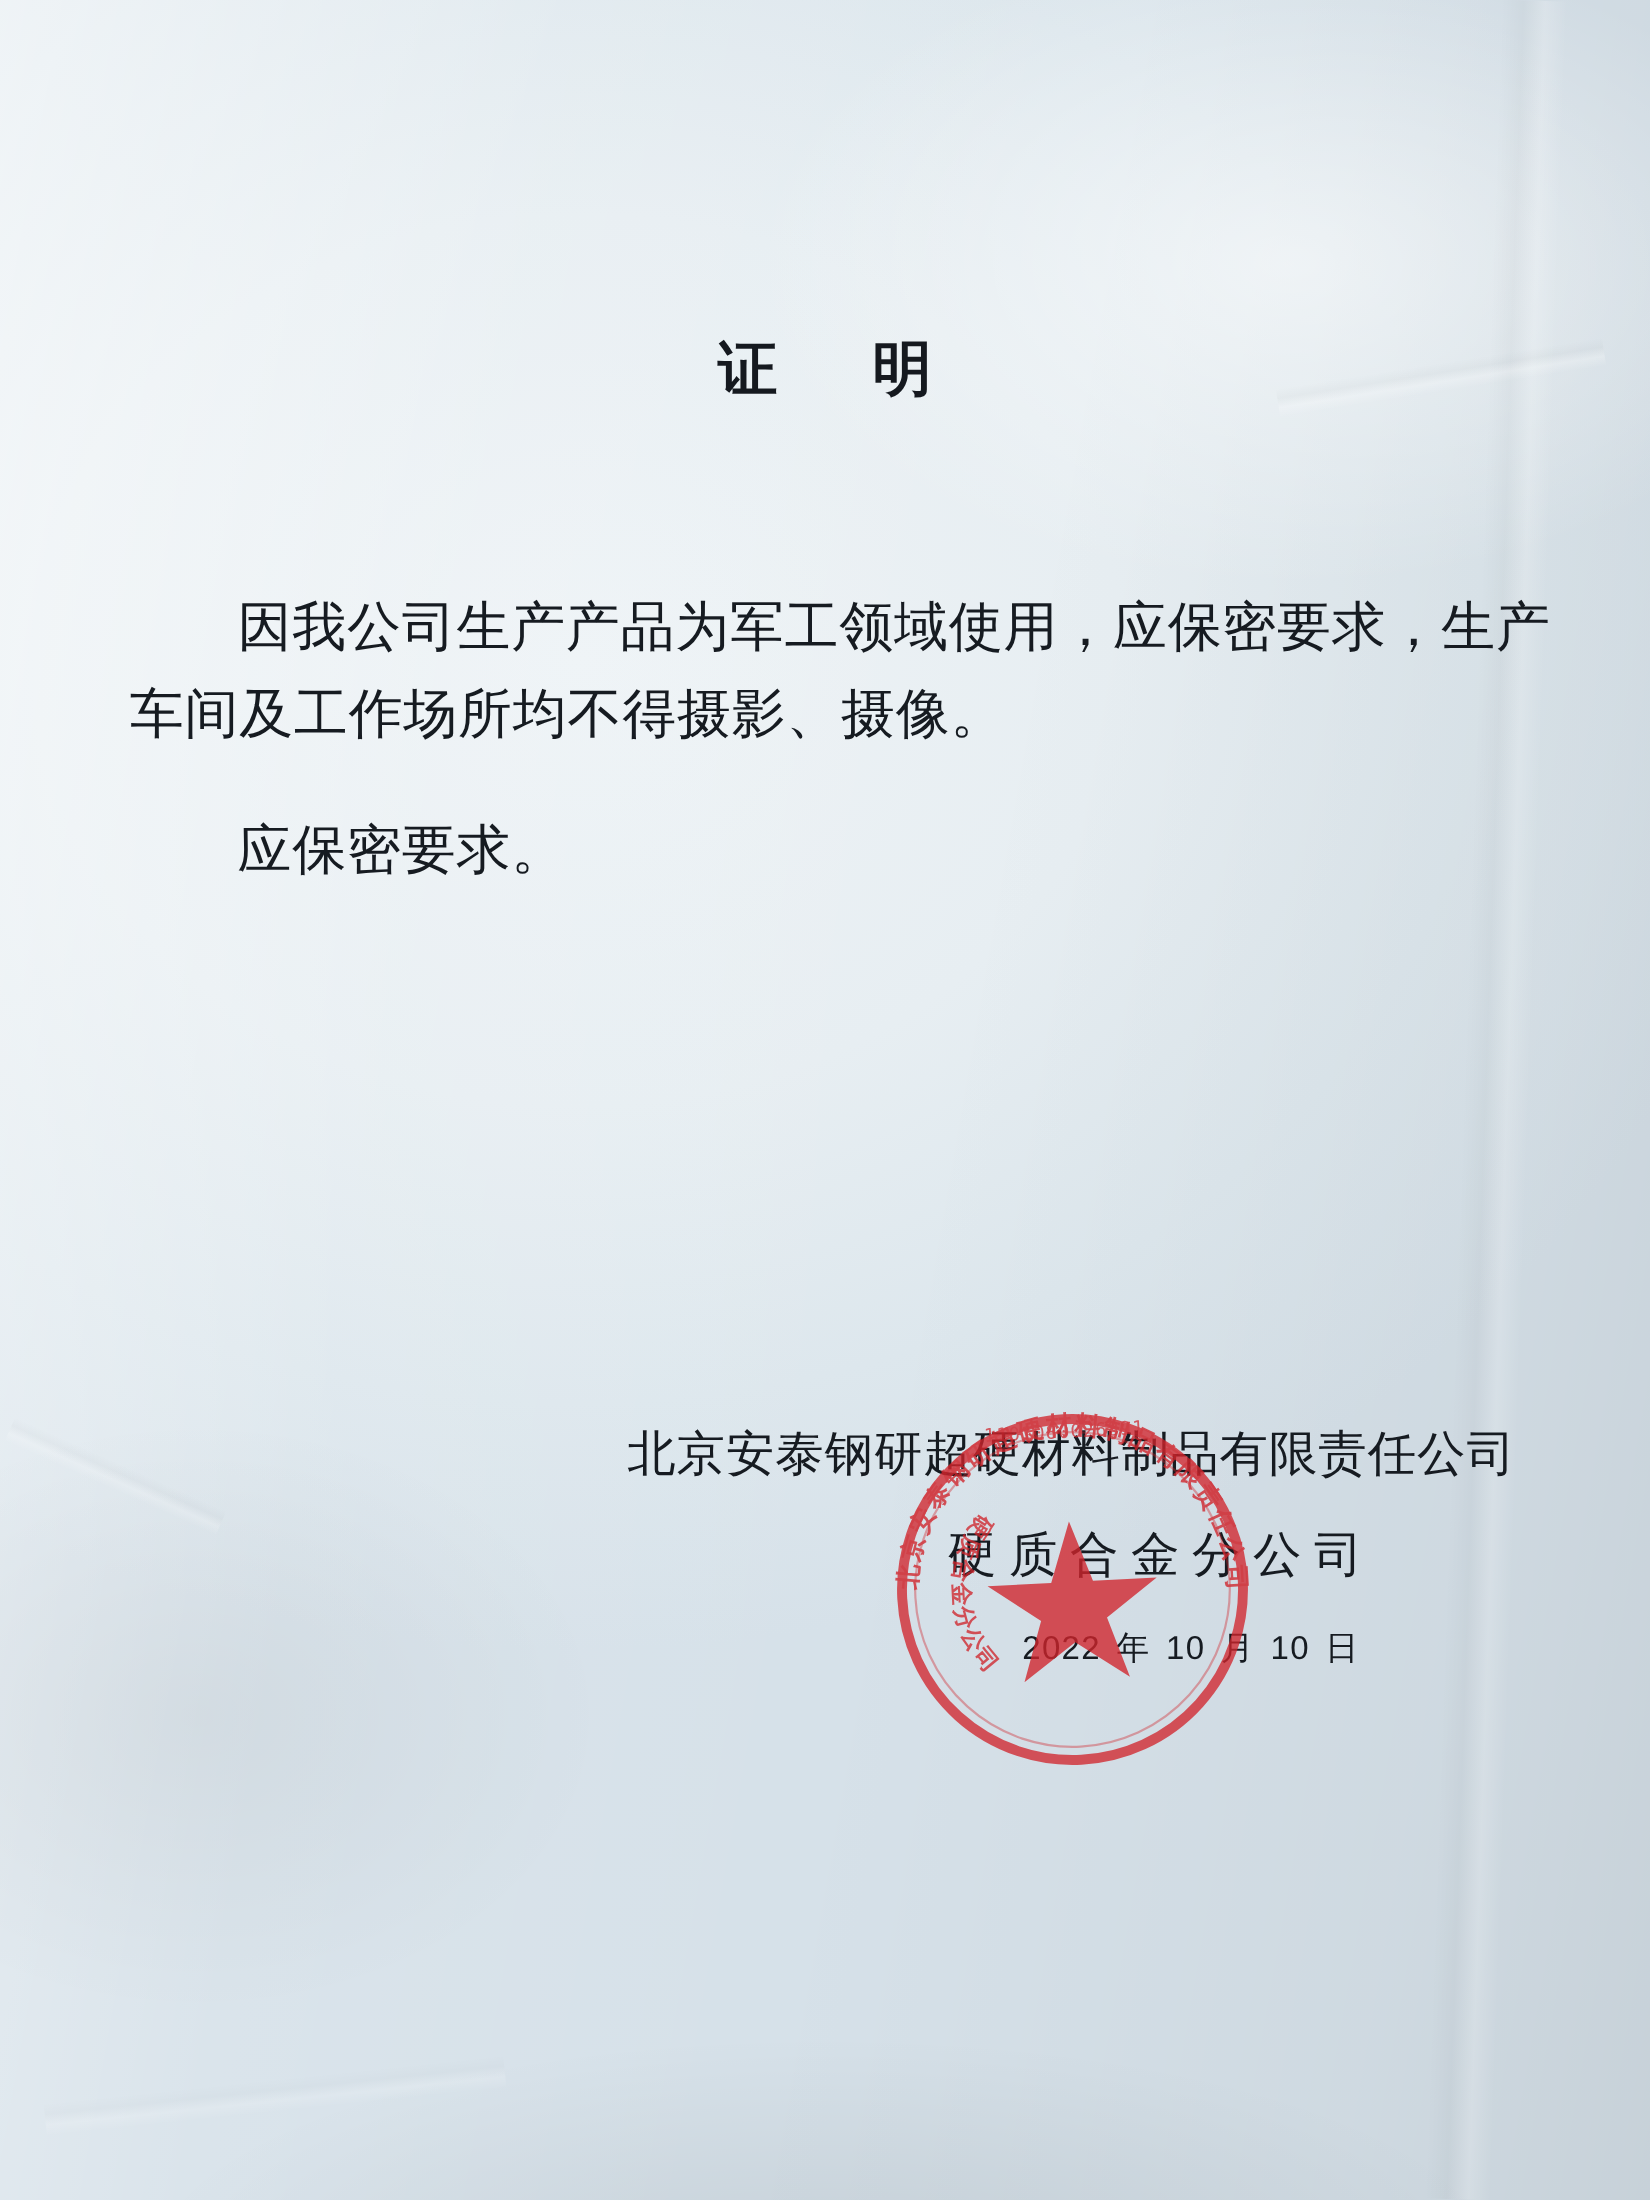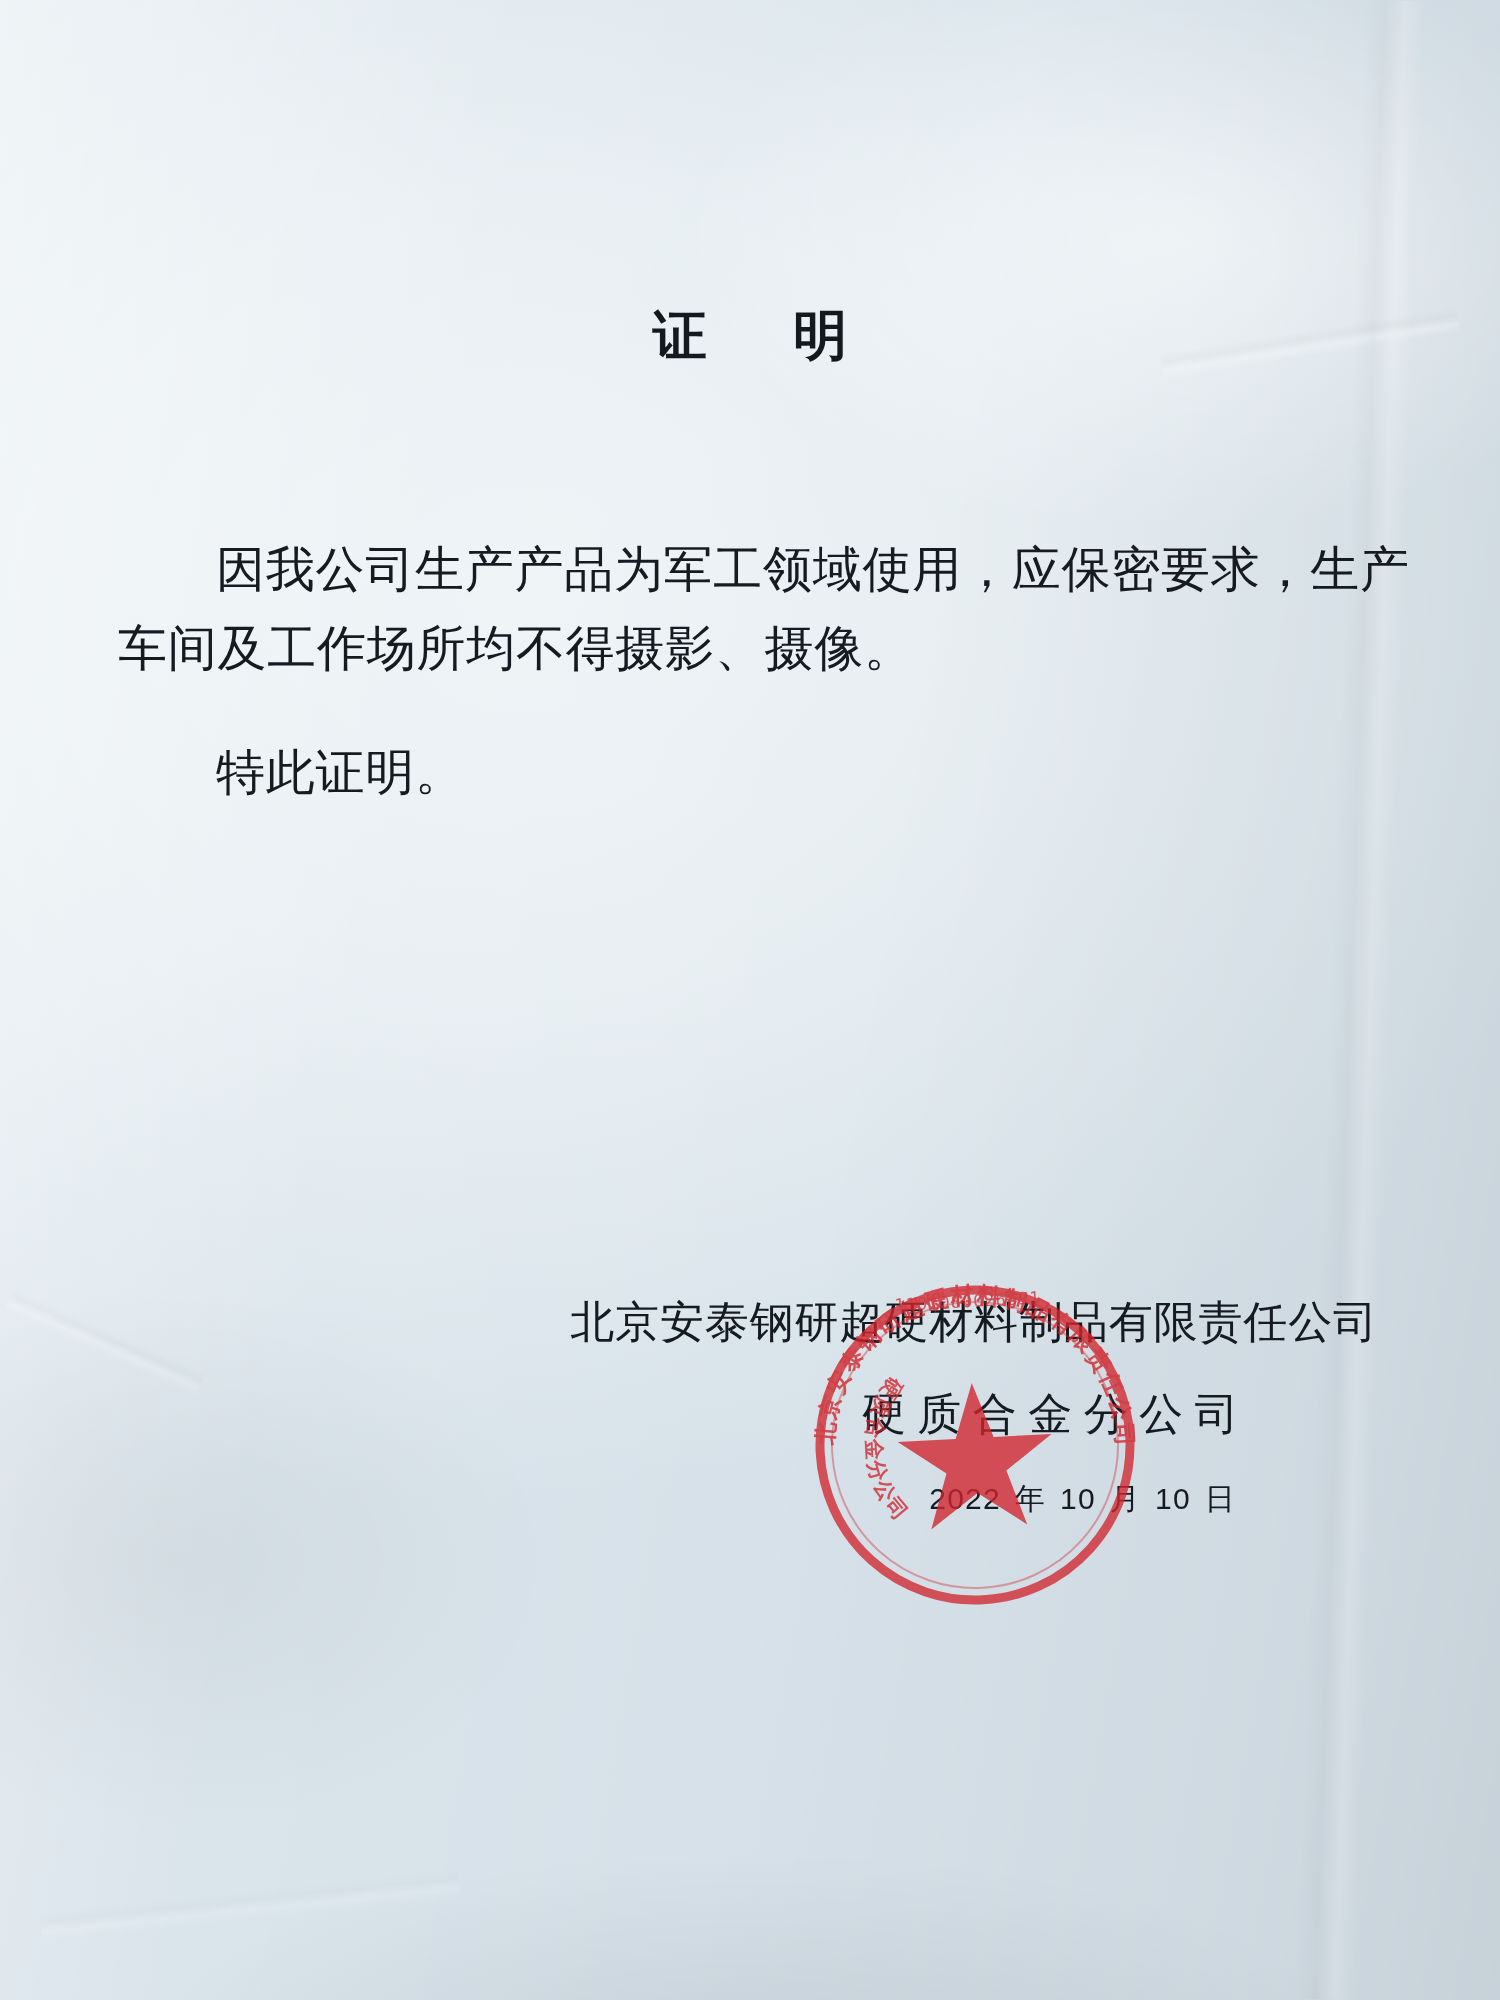--- a/index.html
+++ b/index.html
@@ -157,21 +157,21 @@
   <div class="crease crease-2"></div>
   <div class="crease crease-3"></div>
   <div class="crease crease-4"></div>
 
   <div class="doc">
 
     <div class="doc-title">证　明</div>
 
     <div class="body-block">
       <p class="para">因我公司生产产品为军工领域使用，应保密要求，生产车间及工作场所均不得摄影、摄像。</p>
-      <p class="para">特此证明。</p>
+      <p class="para">应保密要求。</p>
     </div>
 
     <div class="sign-block">
       <div class="sign-line sign-company">北京安泰钢研超硬材料制品有限责任公司</div>
       <div class="sign-line sign-branch">硬质合金分公司</div>
       <div class="sign-line sign-date">
         <span>2022</span><span class="sep">年</span><span>10</span><span class="sep">月</span><span>10</span><span class="sep">日</span>
       </div>
     </div>
 

